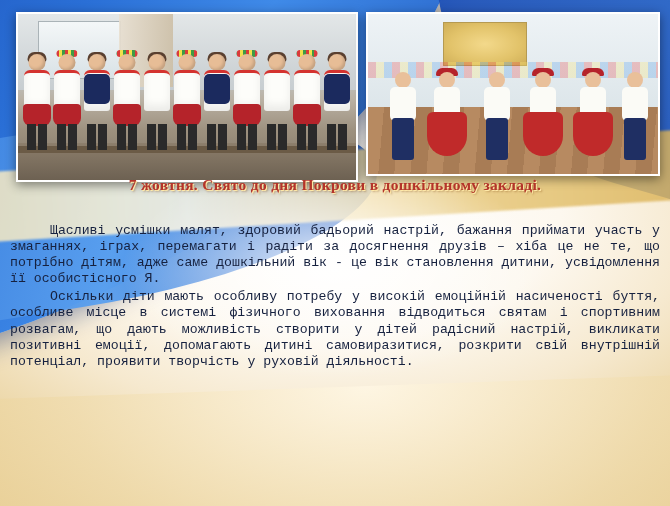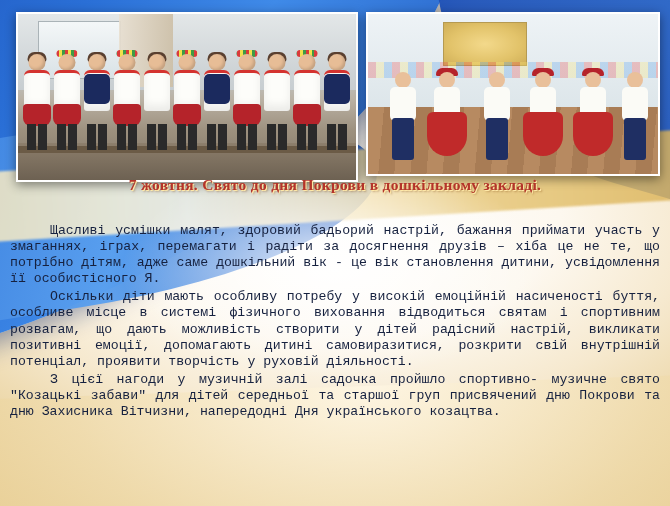--- a/index.html
+++ b/index.html
@@ -371,16 +371,15 @@
           <div class="pants"></div>
         </div>
     </div>
   </div>
 
   <div class="title">7 жовтня.  Свято до дня Покрови в дошкільному закладі.</div>
 
   <div class="body-text">
     <p>Щасливі  усмішки малят,  здоровий бадьорий настрій,  бажання  приймати  участь у змаганнях,  іграх,  перемагати  і радіти  за досягнення друзів – хіба це не те, що потрібно дітям, адже саме дошкільний  вік - це вік становлення  дитини,   усвідомлення  її особистісного Я.</p>
     <p>Оскільки діти мають особливу потребу у високій емоційній насиченості буття, особливе місце в системі фізичного виховання  відводиться святам і спортивним  розвагам, що дають можливість створити  у дітей радісний настрій,   викликати   позитивні  емоції, допомагають дитині  самовиразитися,  розкрити  свій внутрішній  потенціал,  проявити творчість у руховій діяльності.</p>
-    <p>З цієї нагоди у музичній   залі садочка пройшло спортивно-  музичне свято "Козацькі забави"   для дітей середньої та старшої груп  присвячений  дню Покрови  та дню Захисника  Вітчизни,  напередодні Дня  українського козацтва.</p>
   </div>
 
 </div>
 
 </body></html>

